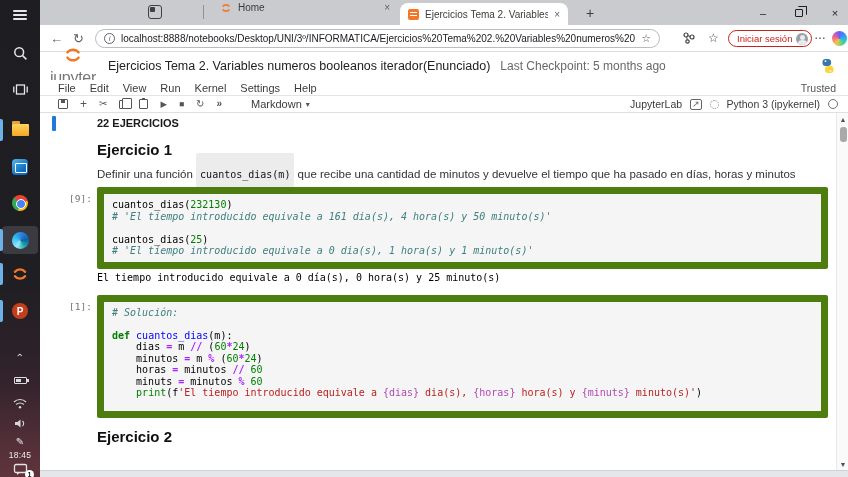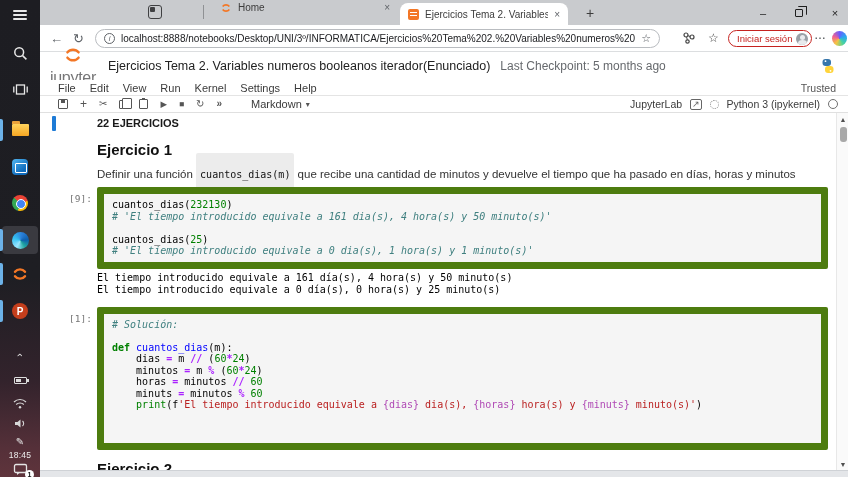--- a/index.html
+++ b/index.html
@@ -94,21 +94,21 @@
   .nb-content { position:absolute; left:0; top:113px; width:796px; height:357px; background:#fff; overflow:hidden; }
   .row { display:flex; padding-left:16px; padding-right:8px; position:relative; }
   .prompt { width:36px; flex-shrink:0; text-align:right; font-family:"DejaVu Sans Mono",monospace; font-size:9.5px; color:#757575; padding-top:6px; margin-right:5px; }
   .body { flex:1; min-width:0; }
   .selbar { position:absolute; left:12px; top:1px; width:4px; height:15px; background:#1e7bd6; border-radius:1px; }
   .md-h { font-size:11px; font-weight:bold; color:#1a1a1a; padding-top:2px; }
   .h2 { font-size:15px; font-weight:bold; color:#111; }
   .para { font-size:11.5px; color:#333; }
   .ic { font-family:"DejaVu Sans Mono",monospace; font-size:10px; background:#ececec; border-radius:2px; padding:16px 4px; color:#111; }
   .inputbox { background:#f5f5f5; border:7px solid #4d7c0f; border-radius:2px; padding:5px 8px; }
-  .inputbox.tail { padding-bottom:32px; }
+  .inputbox.tail { padding-bottom:12px; }
   .cl { min-height:11.5px; line-height:11.5px; font-family:"DejaVu Sans Mono",monospace; font-size:10px; white-space:pre; }
   .outline { line-height:12px; font-family:"DejaVu Sans Mono",monospace; font-size:10px; color:#000; white-space:pre; }
   .tk-k{color:#008000;font-weight:bold} .tk-bu{color:#008000} .tk-f{color:#0000ff}
   .tk-o{color:#aa22ff;font-weight:bold} .tk-n{color:#008000} .tk-s{color:#ba2121}
   .tk-b{color:#b04ab5} .tk-c{color:#408080;font-style:italic} .tk-p{color:#000}
 
   
   .scrollbar { position:absolute; right:0; top:113px; width:12px; height:357px; background:#fafafa; border-left:1px solid #e8e8e8; z-index:5; }
   .sb-arrow { position:absolute; left:0; width:12px; height:12px; display:flex; align-items:center; justify-content:center; font-size:7px; color:#505050; }
   .sb-thumb { position:absolute; left:2.5px; top:14px; width:7px; height:15px; background:#a9a9a9; border-radius:3px; }
@@ -353,21 +353,20 @@
             <div class="cl"><span class="tk-c"># 'El tiempo introducido equivale a 161 dia(s), 4 hora(s) y 50 minuto(s)'</span></div>
             <div class="cl">&nbsp;</div>
             <div class="cl"><span class="tk-p">cuantos_dias(</span><span class="tk-n">25</span><span class="tk-p">)</span></div>
             <div class="cl"><span class="tk-c"># 'El tiempo introducido equivale a 0 dia(s), 1 hora(s) y 1 minuto(s)'</span></div>
           </div>
       </div>
 
       <div class="row" style="margin-top:3px;">
         <div class="prompt"></div>
         <div class="body">
-            <div class="outline">El tiempo introducido equivale a 161 día(s), 4 hora(s) y 50 minuto(s)</div>
             <div class="outline">El tiempo introducido equivale a 0 día(s), 0 hora(s) y 25 minuto(s)</div>
           </div>
       </div>
 
       <div class="row" style="margin-top:11px;">
         <div class="prompt">[1]:</div>
         <div class="body inputbox tail">
             <div class="cl"><span class="tk-c"># Solución:</span></div>
             <div class="cl">&nbsp;</div>
             <div class="cl"><span class="tk-k">def</span><span class="tk-p"> </span><span class="tk-f">cuantos_dias</span><span class="tk-p">(m):</span></div>

